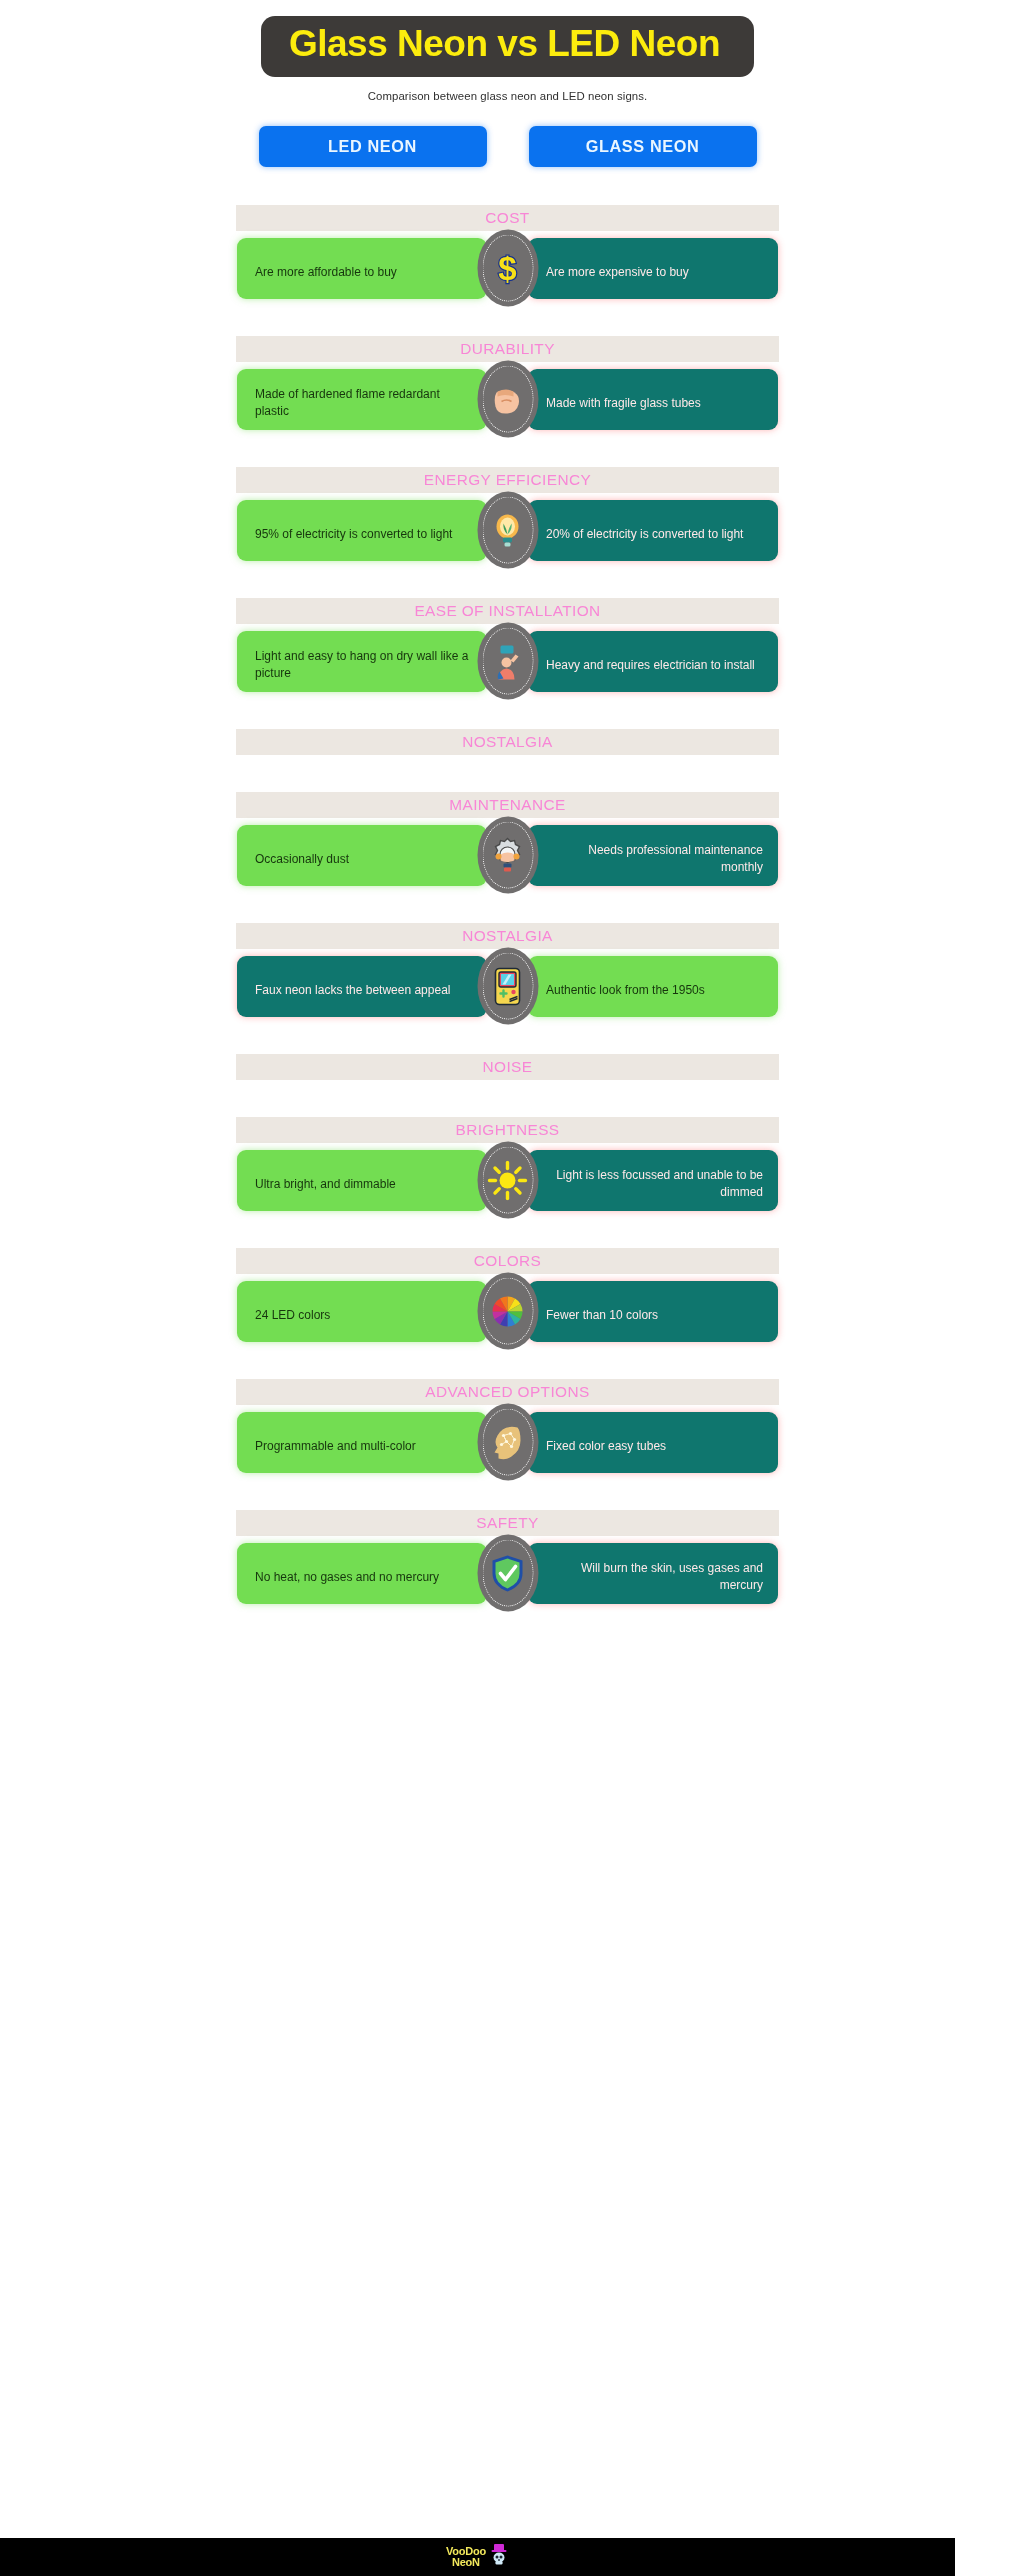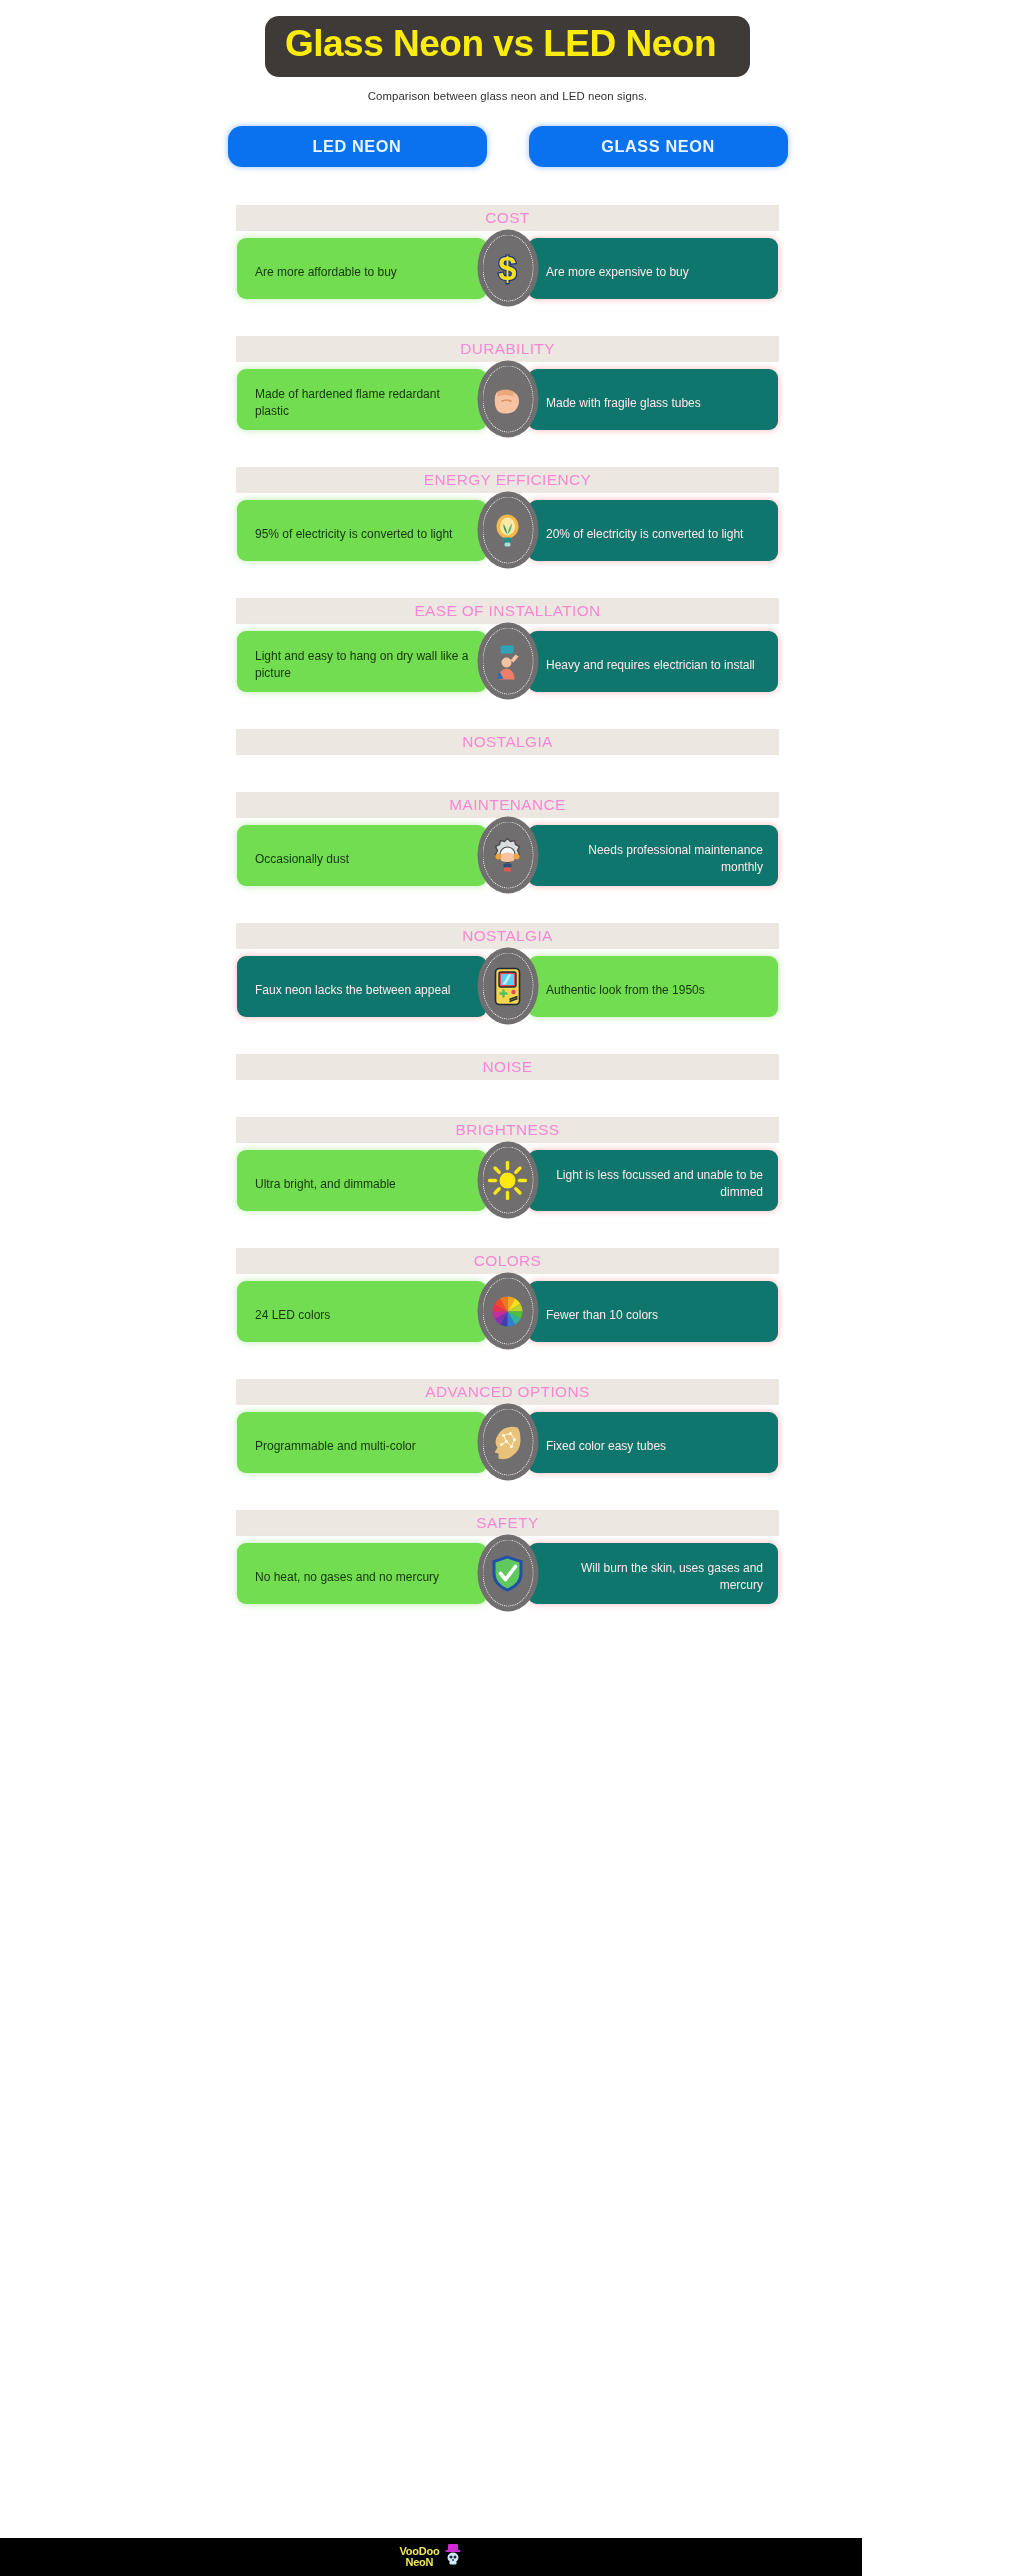--- a/index.html
+++ b/index.html
@@ -25,21 +25,21 @@
   .header {
     padding-top: 16px;
     display: flex;
     flex-direction: column;
     align-items: center;
   }
 
   .title-plate {
     background: #3d3a38;
     border-radius: 14px;
-    padding: 9px 34px 13px 20px;
+    padding: 9px 34px 13px 28px;
     display: inline-block;
   }
 
   .title-text {
     color: #fcec0d;
     font-size: 37px;
     font-weight: bold;
     letter-spacing: -0.5px;
     line-height: 1.05;
     white-space: nowrap;
@@ -54,24 +54,24 @@
 
   
   .col-heads {
     margin-top: 24px;
     display: flex;
     justify-content: center;
     gap: 42px;
   }
 
   .col-btn {
-    width: 259px;
+    width: 228px;
     height: 41px;
     background: #0a72ef;
-    border-radius: 14px;
+    border-radius: 7px;
     display: flex;
     align-items: center;
     justify-content: center;
     color: #eaf6ff;
     font-size: 16.3px;
     font-weight: bold;
     letter-spacing: 0.6px;
     box-shadow: 0 0 6px rgba(10,114,239,0.45);
   }
 
@@ -173,21 +173,21 @@
     display: flex;
     align-items: center;
     justify-content: center;
   }
 
   .badge-glyph svg { display: block; }
 
   
   .footer {
     margin-top: auto;
-    width: 862px;
+    width: 955px;
     height: 38px;
     background: #000000;
     display: flex;
     align-items: center;
     justify-content: center;
   }
 
   .logo {
     display: flex;
     align-items: center;

